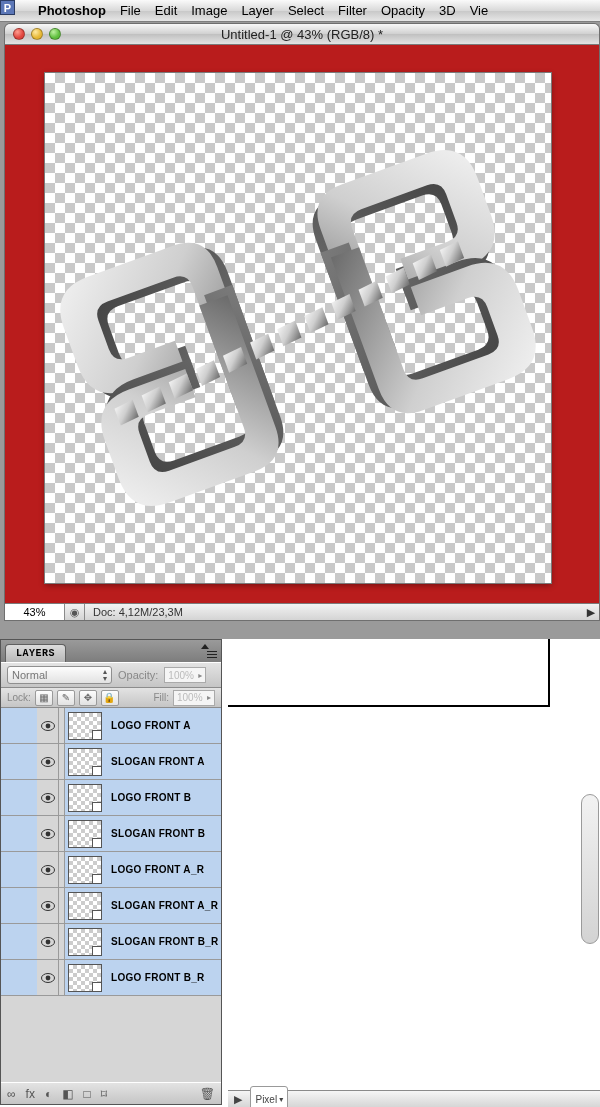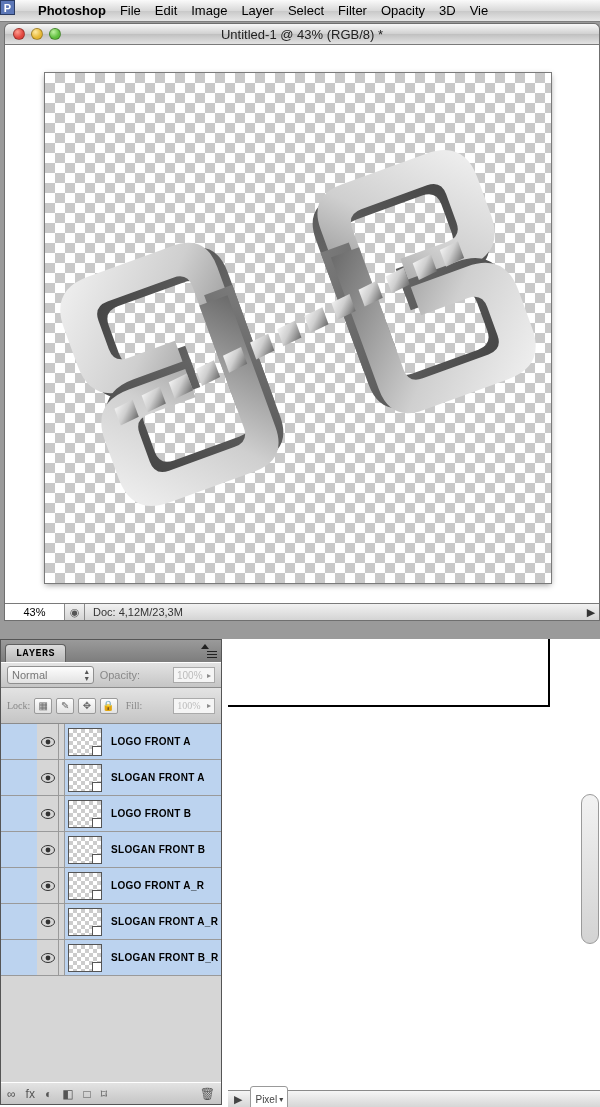--- a/index.html
+++ b/index.html
@@ -58,21 +58,21 @@
   .tl.red{background:radial-gradient(circle at 35% 30%,#ff9c8e,#e0443e 60%);}
   .tl.yel{background:radial-gradient(circle at 35% 30%,#ffe9a0,#e6b733 60%);}
   .tl.grn{background:radial-gradient(circle at 35% 30%,#bdf0a0,#5fbf3d 60%);}
   .titlebar .title{
     position:absolute;left:0;right:0;text-align:center;font-size:13px;
     color:#222;pointer-events:none;
   }
   .doc-body{
     border:1px solid #6f6f6f;border-top:none;
     height:576px;position:relative;overflow:hidden;
-    background:#ffffff;
+    background:#b91c1c;
   }
   .canvas{
     position:absolute; top:28px; left:40px; width:506px; height:510px;
     background:#fff;box-shadow:0 0 0 1px #7a7a7a,0 2px 6px rgba(0,0,0,.4);
   }
   .checker{
     position:absolute; inset:0;
     background-image:
       linear-gradient(45deg,#c9c9c9 25%,transparent 25%,transparent 75%,#c9c9c9 75%),
       linear-gradient(45deg,#c9c9c9 25%,transparent 25%,transparent 75%,#c9c9c9 75%);
@@ -159,26 +159,26 @@
     height:18px;font-size:11px;
   }
   .dropdown{
     flex:1;max-width:105px;background:linear-gradient(#fdfdfd,#e2e2e2);
     border:1px solid #8f8f8f;border-radius:3px;display:flex;align-items:center;
     padding:0 4px;color:#777;justify-content:space-between;
   }
   .dropdown .arrows{font-size:8px;line-height:7px;color:#555;display:flex;flex-direction:column;}
   .field{
     width:42px;height:16px;border:1px solid #aaa;background:#f5f5f5;color:#bbb;
-    display:flex;align-items:center;padding:0 3px;font-size:10px;justify-content:space-between;gap:2px;margin-left:27px;
+    display:flex;align-items:center;padding:0 3px;font-size:10px;justify-content:space-between;gap:2px;
   }
   .lockbar{
-    height:36px;background:linear-gradient(#e3e3e3,#c5c5c5);
+    height:20px;background:linear-gradient(#e3e3e3,#c5c5c5);
     border-bottom:1px solid #8c8c8c;
-    display:flex;align-items:center;padding:0 6px;gap:4px;font-size:10px;color:#888;font-family:Liberation Serif, serif;
+    display:flex;align-items:center;padding:0 6px;gap:4px;font-size:10px;color:#888;
   }
   .lockbar .iconbtn{
     width:18px;height:16px;border:1px solid #9a9a9a;border-radius:2px;
     background:linear-gradient(#fdfdfd,#e2e2e2);display:flex;align-items:center;
     justify-content:center;font-size:10px;color:#666;
   }
 
   .layer-list{
     flex:1;overflow:auto;background:#d6d6d6;
   }
@@ -447,20 +447,33 @@
               <ellipse cx="7" cy="5" rx="6.5" ry="4.5" fill="none" stroke="#333" stroke-width="1"></ellipse>
               <circle cx="7" cy="5" r="2.4" fill="#333"></circle>
             </svg>
           </div>
           <div class="sp"></div>
           <div class="thumb">
             <div class="corner"></div>
           </div>
           <div class="name">SLOGAN FRONT B_R</div>
         </div>
+        <div class="layer">
+          <div class="eye">
+            <svg viewBox="0 0 14 10">
+              <ellipse cx="7" cy="5" rx="6.5" ry="4.5" fill="none" stroke="#333" stroke-width="1"></ellipse>
+              <circle cx="7" cy="5" r="2.4" fill="#333"></circle>
+            </svg>
+          </div>
+          <div class="sp"></div>
+          <div class="thumb">
+            <div class="corner"></div>
+          </div>
+          <div class="name">LOGO FRONT B_R</div>
+        </div>
       </div>
 
     <div class="panel-footer">
       <span class="fi">∞</span>
       <span class="fi">fx</span>
       <span class="fi">◐</span>
       <span class="fi">◧</span>
       <span class="fi">□</span>
       <span class="fi">⌑</span>
       <span class="spacer"></span>

